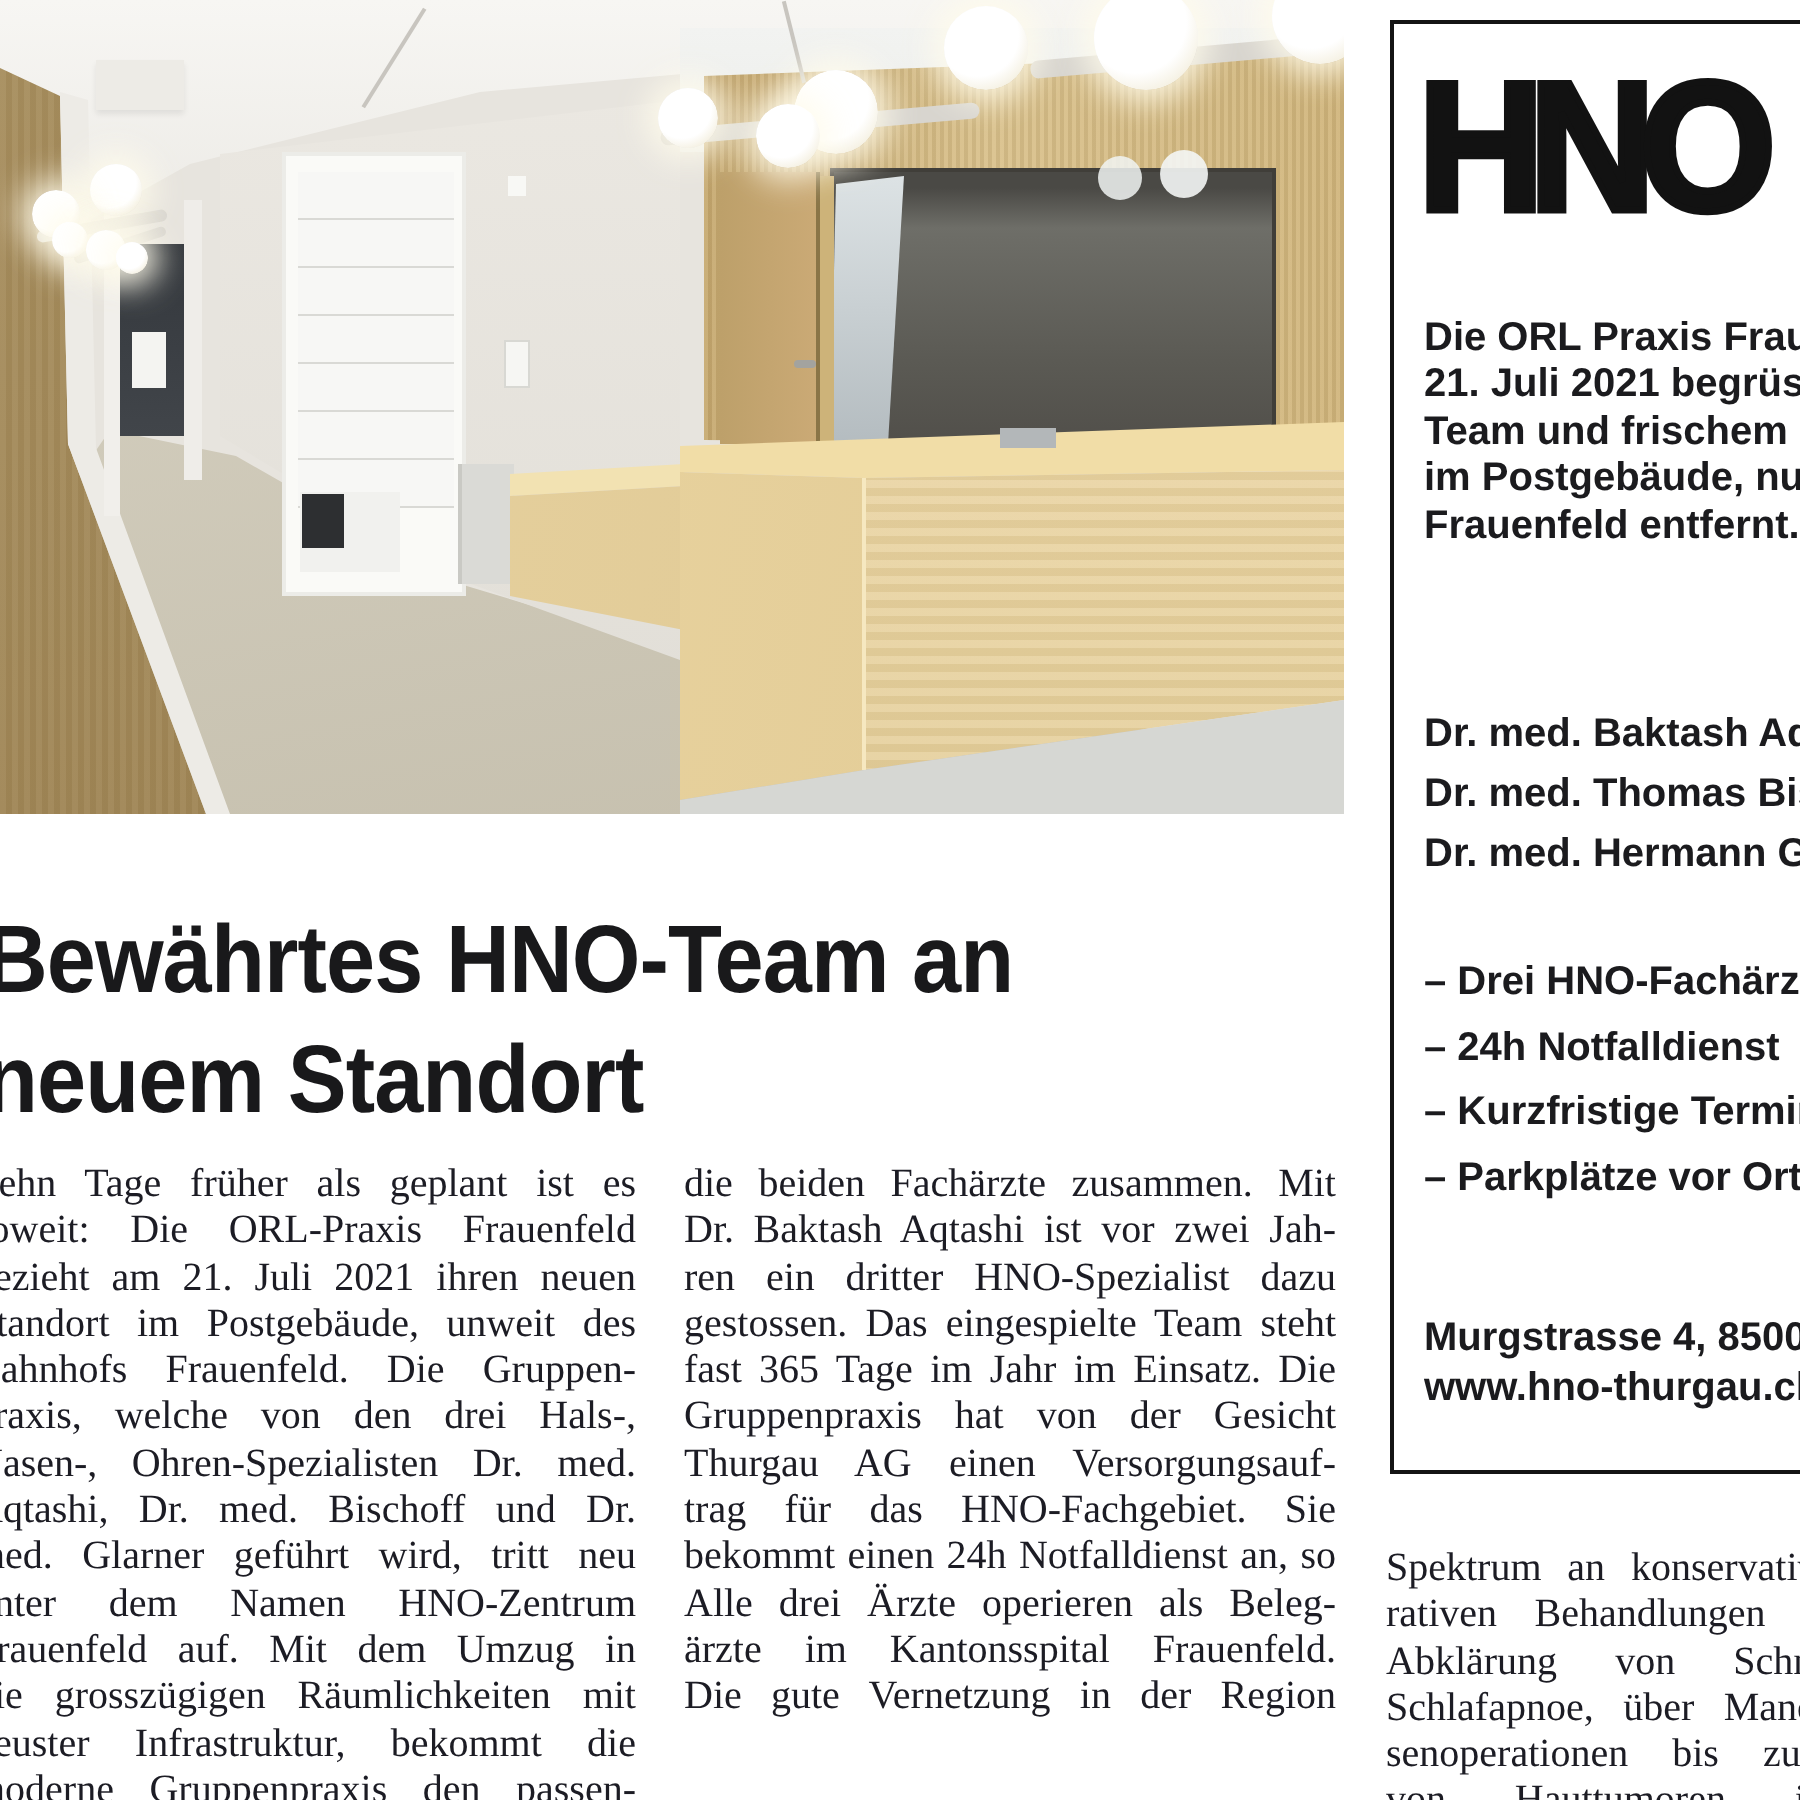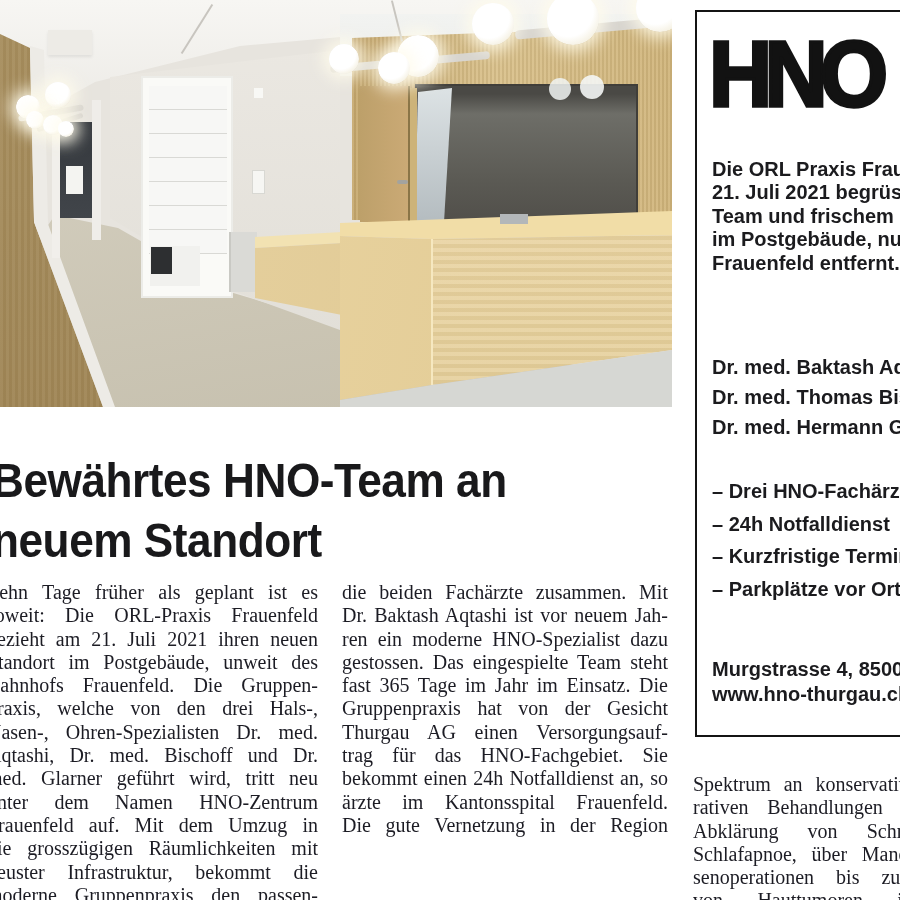--- a/index.html
+++ b/index.html
@@ -209,28 +209,29 @@
   <div class="ln">med. Glarner geführt wird, tritt neu</div>
   <div class="ln">unter dem Namen HNO-Zentrum</div>
   <div class="ln">Frauenfeld auf. Mit dem Umzug in</div>
   <div class="ln">die grosszügigen Räumlichkeiten mit</div>
   <div class="ln">neuster Infrastruktur, bekommt die</div>
   <div class="ln">moderne Gruppenpraxis den passen-</div>
 </div>
 
 <div id="col-mid" class="col">
   <div class="ln">die beiden Fachärzte zusammen. Mit</div>
-  <div class="ln">Dr. Baktash Aqtashi ist vor neuem Jah-</div>
-  <div class="ln">ren ein moderne HNO-Spezialist dazu</div>
+  <div class="ln">Dr. Baktash Aqtashi ist vor zwei Jah-</div>
+  <div class="ln">ren ein dritter HNO-Spezialist dazu</div>
   <div class="ln">gestossen. Das eingespielte Team steht</div>
   <div class="ln">fast 365 Tage im Jahr im Einsatz. Die</div>
   <div class="ln">Gruppenpraxis hat von der Gesicht</div>
   <div class="ln">Thurgau AG einen Versorgungsauf-</div>
   <div class="ln">trag für das HNO-Fachgebiet. Sie</div>
   <div class="ln">bekommt einen 24h Notfalldienst an, so</div>
+  <div class="ln">Alle drei Ärzte operieren als Beleg-</div>
   <div class="ln">ärzte im Kantonsspital Frauenfeld.</div>
   <div class="ln">Die gute Vernetzung in der Region</div>
 </div>
 
 <div id="col-right" class="col">
   <div class="ln">Spektrum an konservativen und ope-</div>
   <div class="ln">rativen Behandlungen an: von der</div>
   <div class="ln">Abklärung von Schnarchen und</div>
   <div class="ln">Schlafapnoe, über Mandel- und Na-</div>
   <div class="ln">senoperationen bis zur Entfernung</div>

